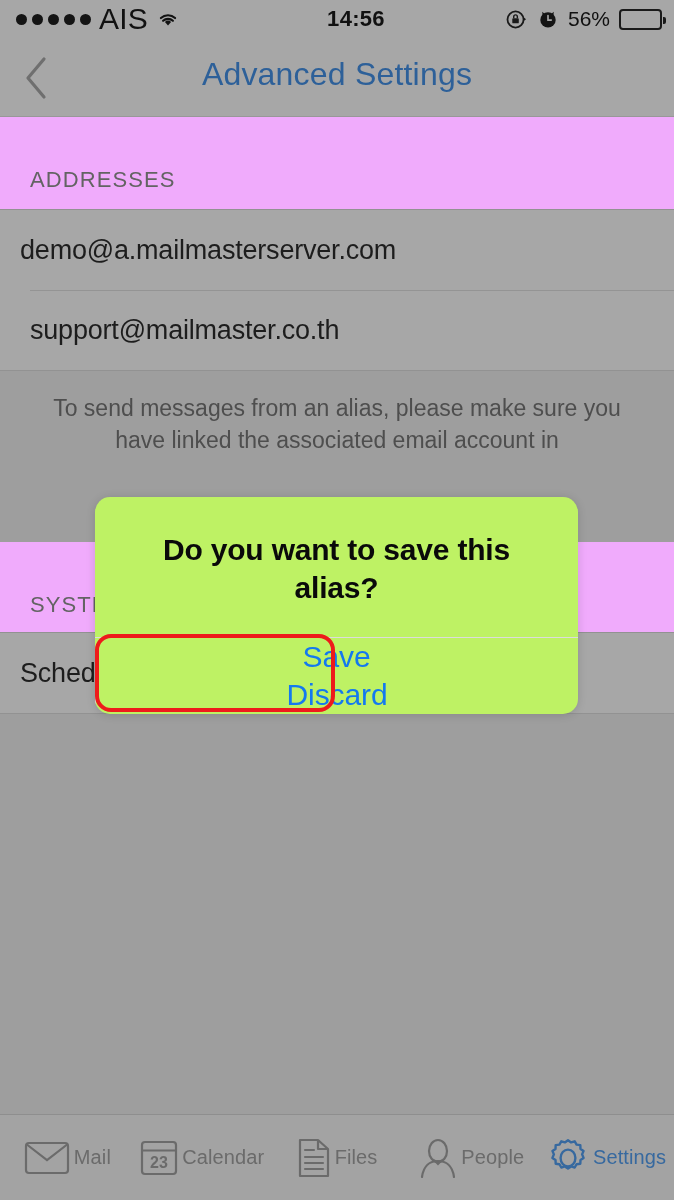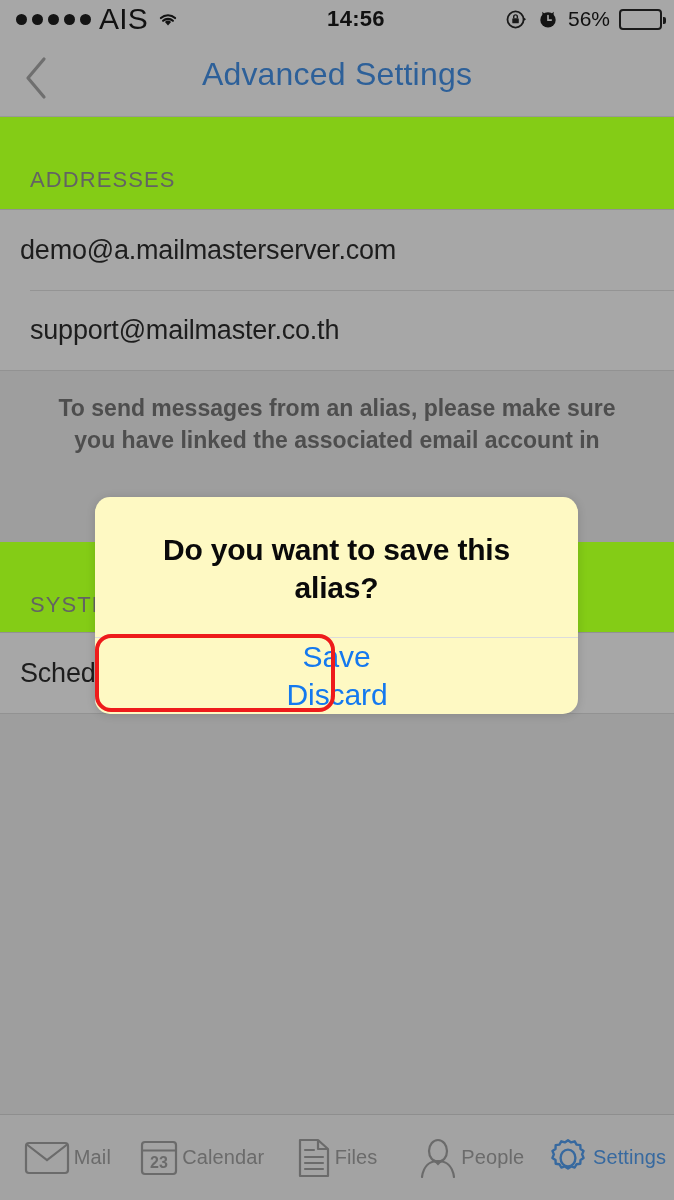--- a/index.html
+++ b/index.html
@@ -185,21 +185,21 @@
   }
 
   .sec-header {
     height: 92px;
     display: flex;
     align-items: flex-end;
     padding: 0 0 16px 30px;
     font-size: 22px;
     letter-spacing: 1.1px;
     color: #636363;
-    background: #84cc16;
+    background: #f0abfc;
     box-sizing: border-box;
   }
   .sec-header.sys { height: 90px; padding-bottom: 14px; }
 
   .cell-group {
     background: #a7a7a7;
     border-top: 1px solid #929292;
     border-bottom: 1px solid #929292;
   }
   .cell {
@@ -213,21 +213,20 @@
     letter-spacing: -0.2px;
   }
   .cell + .cell { border-top: 1px solid #949494; margin-left: 30px; padding-left: 0; }
 
   .footnote {
     padding: 22px 38px 0 38px;
     font-size: 23px;
     line-height: 1.38;
     color: #4e4e4e;
     text-align: center;
-    font-weight: bold;
   }
 
   
   .tabbar {
     position: absolute;
     left: 0; bottom: 0;
     width: 674px;
     height: 85px;
     z-index: 6;
     background: #a3a3a3;
@@ -251,21 +250,21 @@
     letter-spacing: 0.1px;
   }
 
   
   .dialog {
     position: absolute;
     left: 95px;
     top: 497px;
     width: 483px;
     z-index: 20;
-    background: #fef9c3;
+    background: #bef264;
     border-radius: 15px;
     overflow: hidden;
     box-shadow: 0 1px 10px rgba(0,0,0,0.14);
   }
   .dlg-body {
     padding: 34px 40px 30px 40px;
     text-align: center;
   }
   .dlg-title {
     font-size: 30px;

